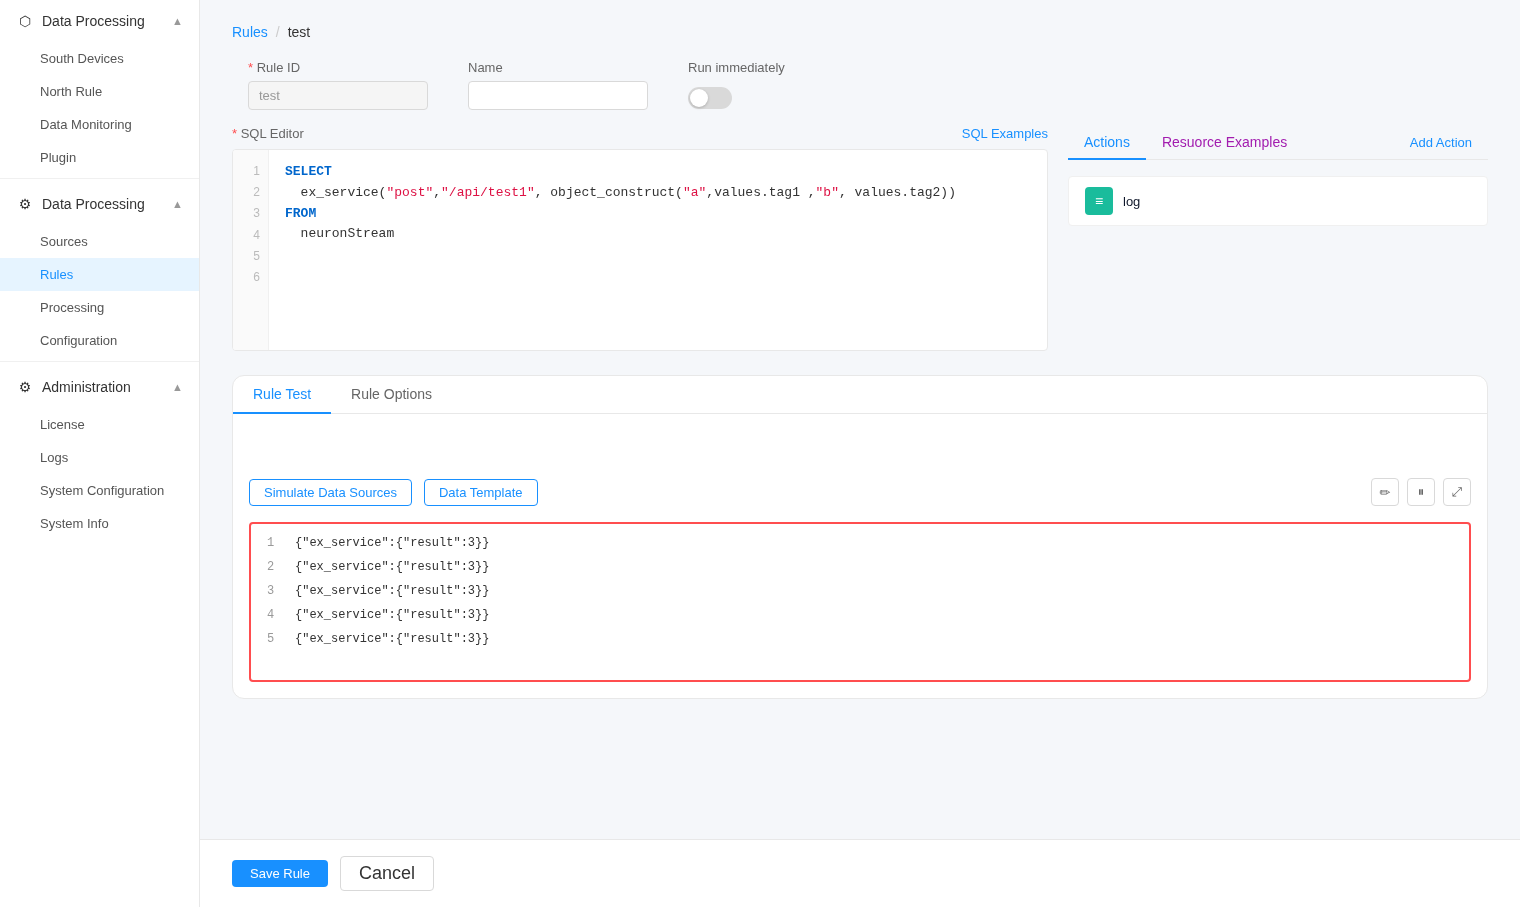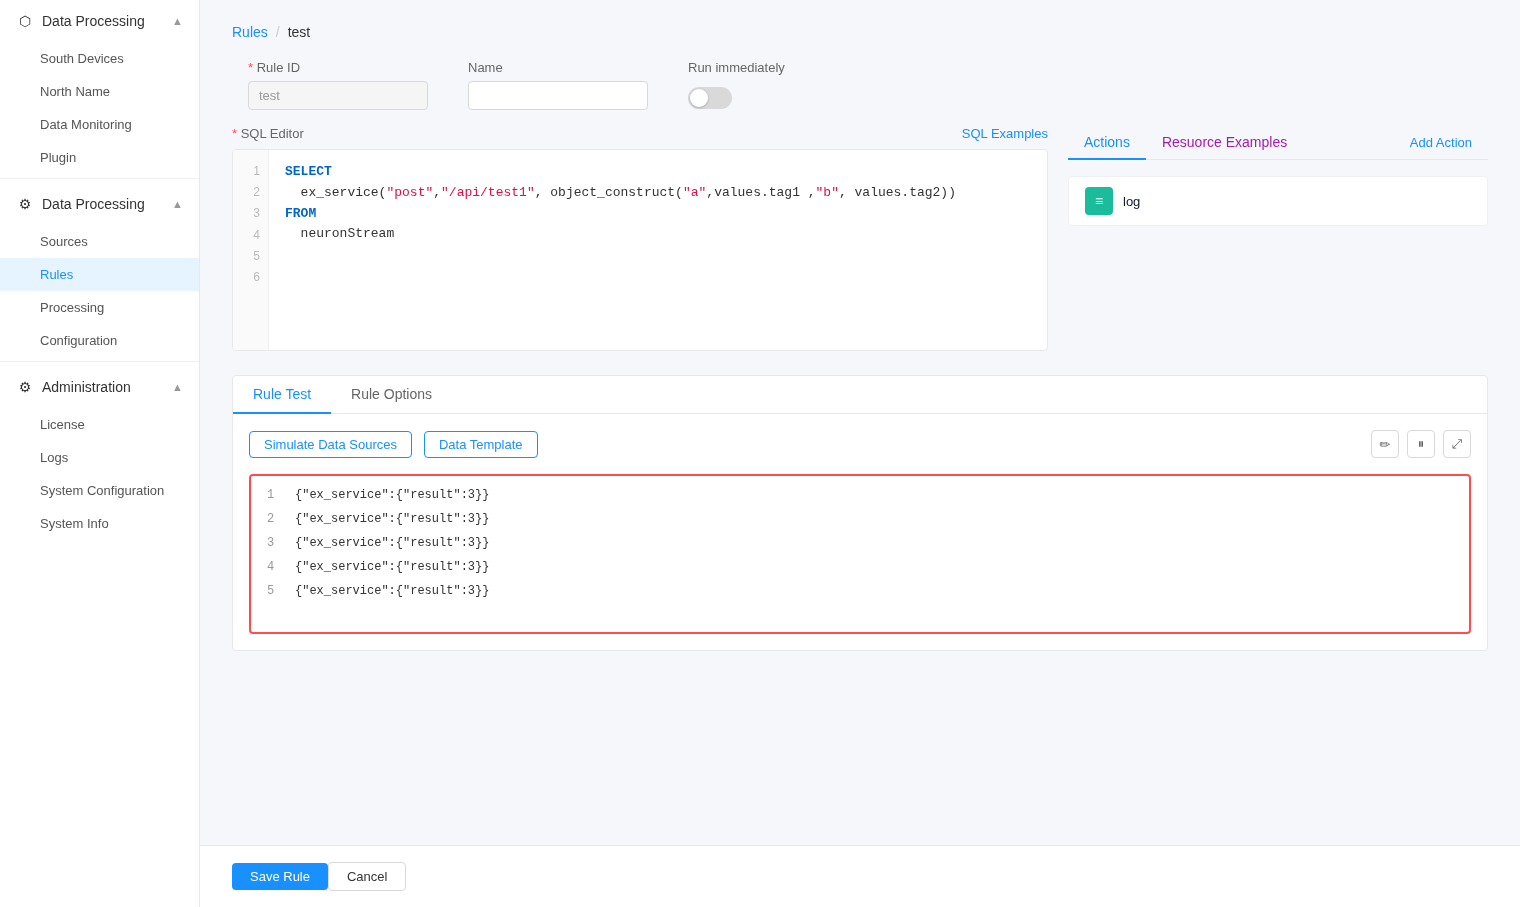--- a/index.html
+++ b/index.html
@@ -58,60 +58,60 @@
     
     .actions-tabs { display: flex; border-bottom: 1px solid #e8e8e8; margin-bottom: 16px; }
     .actions-tab { padding: 8px 16px; font-size: 14px; color: #a21caf; cursor: pointer; border-bottom: 2px solid transparent; margin-bottom: -1px; }
     .actions-tab.active { color: #1890ff; border-bottom-color: #1890ff; font-weight: 500; }
     .add-action-btn { margin-left: auto; color: #1890ff; font-size: 13px; cursor: pointer; padding: 8px 16px; background: none; border: none; }
     .action-item { display: flex; align-items: center; gap: 10px; padding: 10px 16px; background: #fff; border: 1px solid #f0f0f0; border-radius: 4px; }
     .action-icon { width: 28px; height: 28px; background: #1abc9c; border-radius: 4px; display: flex; align-items: center; justify-content: center; color: #fff; font-size: 14px; flex-shrink: 0; }
     .action-name { font-size: 13px; color: #0f172a; }
 
     
-    .bottom-section { background: #fff; border: 1px solid #e8e8e8; border-radius: 4px; margin-top: 24px; }
+    .bottom-section { background: #fff; border: 1px solid #e8e8e8; border-radius: 12px; margin-top: 24px; }
     .bottom-tabs { display: flex; border-bottom: 1px solid #e8e8e8; }
     .bottom-tab { padding: 10px 20px; font-size: 14px; color: #666; cursor: pointer; border-bottom: 2px solid transparent; margin-bottom: -1px; }
     .bottom-tab.active { color: #1890ff; border-bottom-color: #1890ff; }
     .bottom-content { padding: 16px; }
 
     
-    .rule-test-toolbar { display: flex; align-items: center; gap: 12px; margin-bottom: 16px; }
+    .rule-test-toolbar { display: flex; align-items: center; gap: 12px; margin-bottom: 16px; margin-top: 48px; }
     .btn-outline { border: 1px solid #1890ff; color: #1890ff; background: #fff; padding: 5px 14px; border-radius: 4px; font-size: 13px; cursor: pointer; }
     .toolbar-icons { margin-left: auto; display: flex; gap: 8px; }
     .toolbar-icon-btn { width: 28px; height: 28px; border: 1px solid #d9d9d9; border-radius: 4px; background: #fff; display: flex; align-items: center; justify-content: center; cursor: pointer; font-size: 13px; color: #666; }
 
     
     .output-box { border: 2px solid #ff4d4f; border-radius: 4px; padding: 12px 16px; background: #fff; min-height: 160px; }
     .output-line { display: flex; gap: 12px; margin-bottom: 10px; font-family: 'Courier New', monospace; font-size: 12px; color: #333; }
     .output-line-num { color: #999; min-width: 16px; }
 
     
-    .page-footer { padding: 16px 32px; background: #fff; border-top: 1px solid #e8e8e8; display: flex; gap: 0; align-items: center; }
+    .page-footer { padding: 16px 32px; background: #fff; border-top: 1px solid #e8e8e8; display: flex; gap: 12px; align-items: center; }
     .btn-primary { background: #1890ff; color: #fff; border: none; padding: 6px 18px; border-radius: 4px; font-size: 13px; cursor: pointer; }
-    .btn-default { background: #fff; color: #333; border: 1px solid #d9d9d9; padding: 6px 18px; border-radius: 4px; font-size: 13px; cursor: pointer; }
+    .btn-default { background: #fff; color: #333; border: 1px solid #d9d9d9; padding: 6px 18px; border-radius: 4px; font-size: 18px; cursor: pointer; }
   </style>
 </head>
 <body>
 
 <div class="sidebar">
 
   <div class="sidebar-section">
     <div class="sidebar-group-header">
       <div class="sidebar-group-header-left">
         <span class="icon">⬡</span>
         <span>Data Processing</span>
       </div>
       <span class="sidebar-group-chevron">▲</span>
     </div>
     <div class="sidebar-item">
       <span>South Devices</span>
     </div>
     <div class="sidebar-item">
-      <span>North Name</span>
+      <span>North Rule</span>
     </div>
     <div class="sidebar-item">
       <span>Data Monitoring</span>
     </div>
     <div class="sidebar-item">
       <span>Plugin</span>
     </div>
   </div>
   <div class="sidebar-divider"></div>
 

